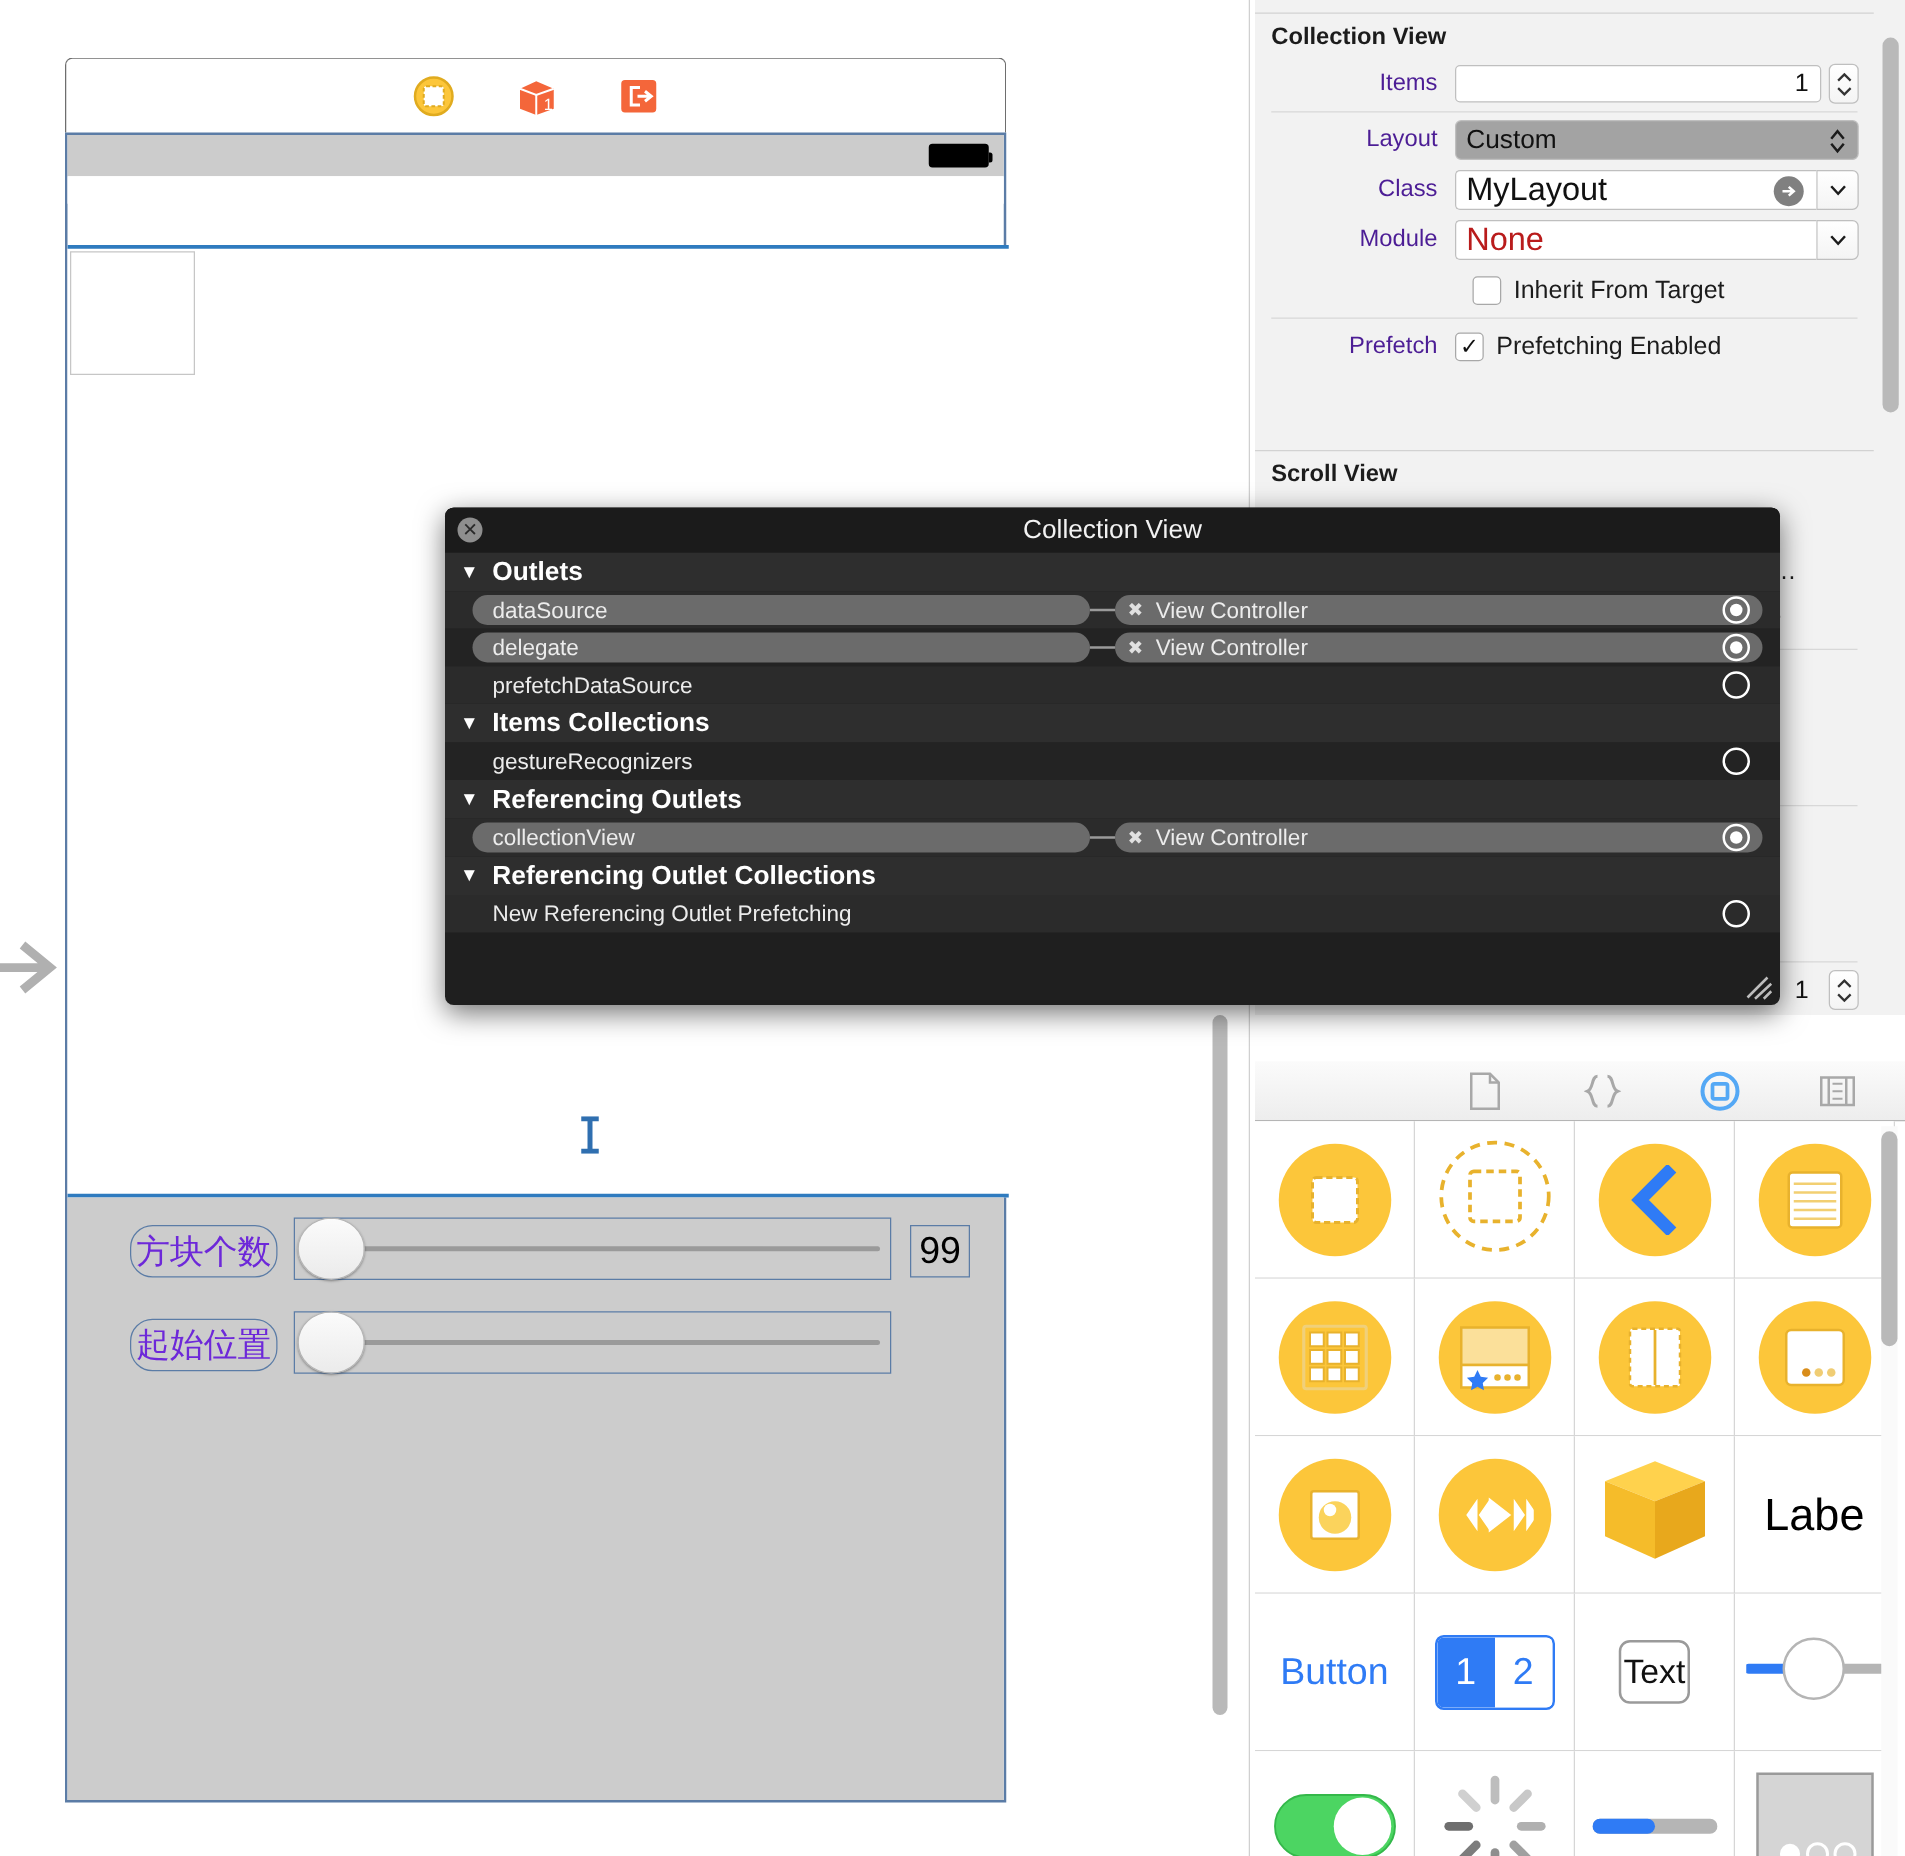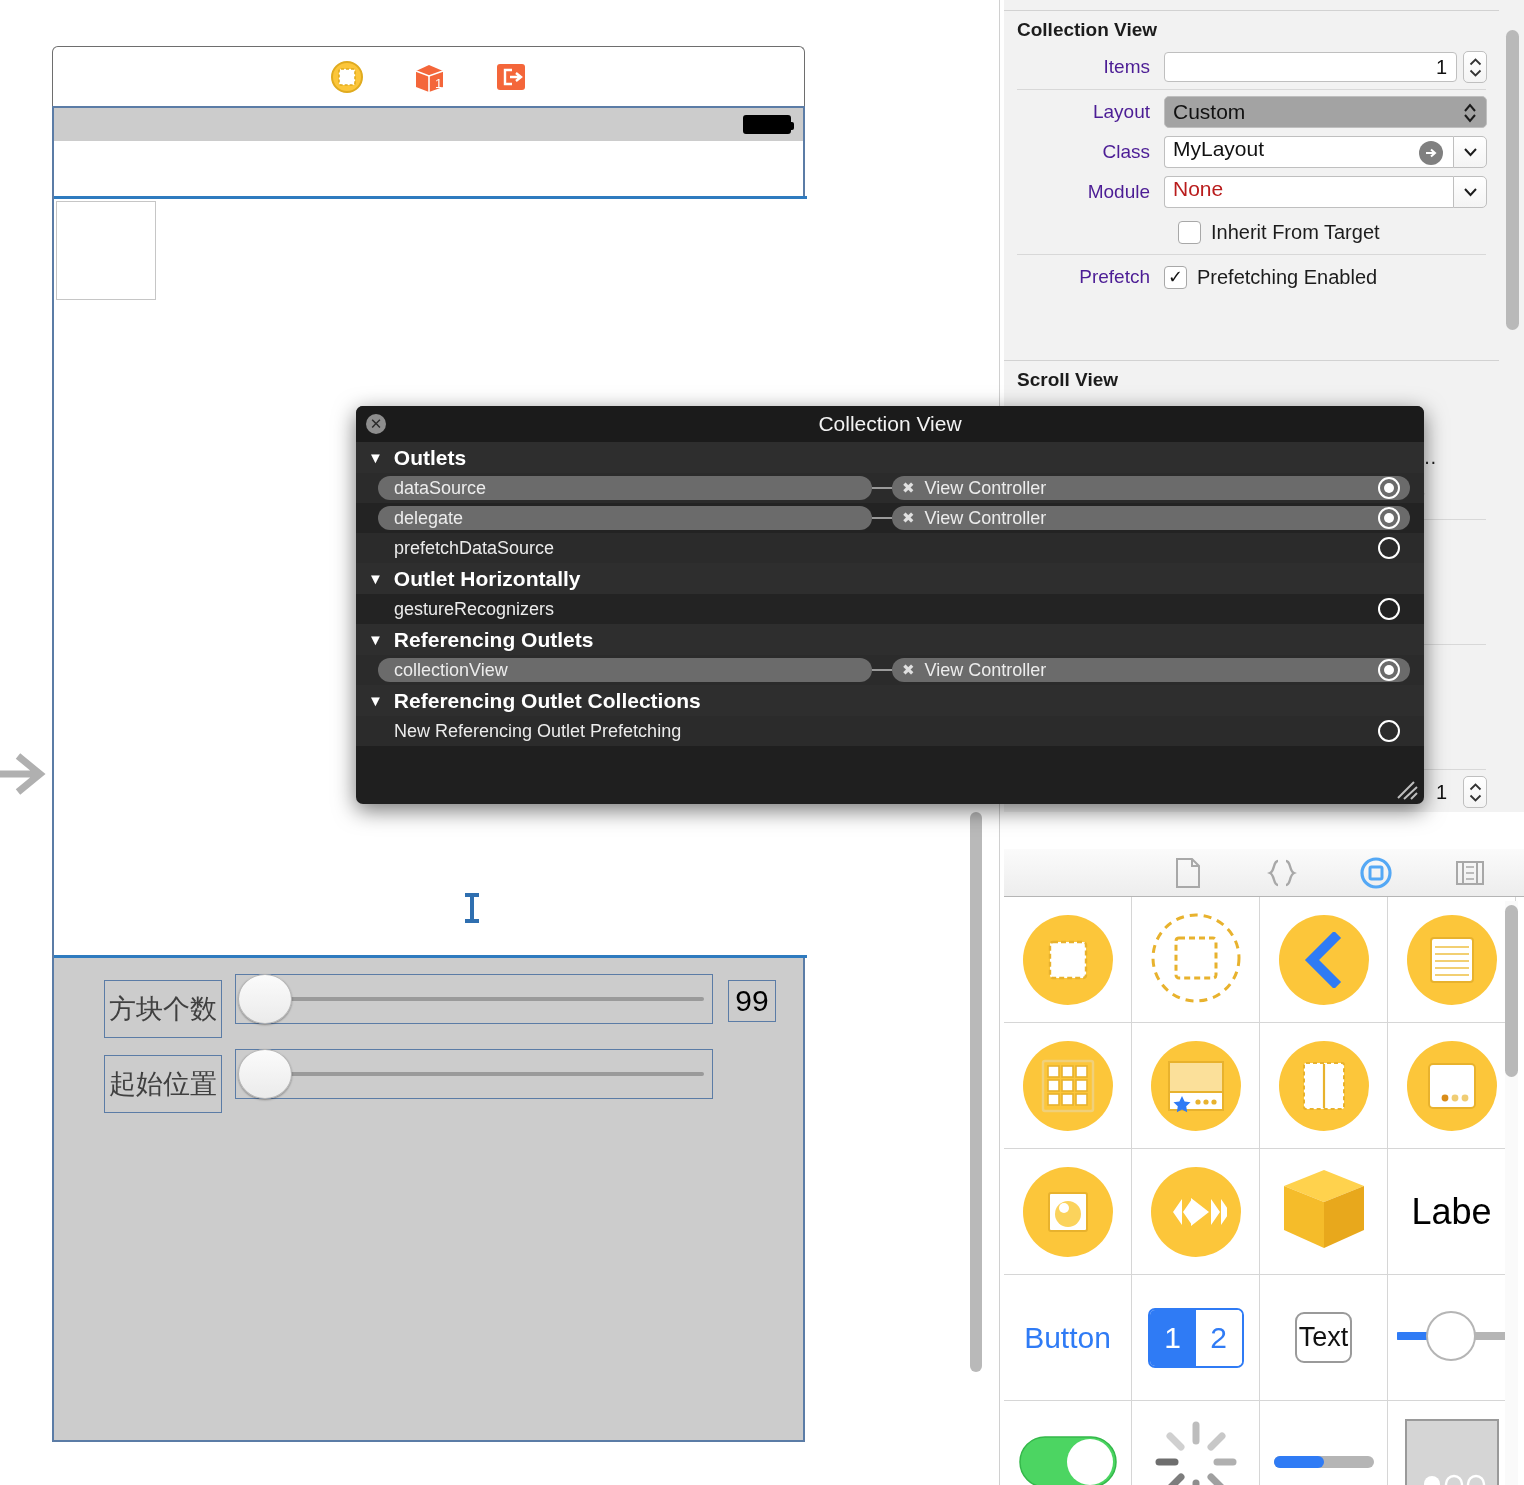--- a/index.html
+++ b/index.html
@@ -65,25 +65,26 @@
   #cv-cell {
     position: absolute; left: 2px; top: 2px; width: 100px; height: 99px;
     border: 1px solid #c6c6c6; background: #ffffff;
   }
   #controls-panel {
     position: absolute; left: 0; top: 850px; width: 749px; height: 482px;
     background: #cccccc;
   }
   .sel-box { border: 1.5px solid #5b7ca6; }
   .cjk-label {
-    position: absolute; height: 58px; width: 118px;
+    position: absolute; height: 42px; width: 118px;
     display: flex; align-items: center; justify-content: center;
     font-family: "DejaVu Sans", sans-serif;
-    font-size: 27px; color: #404040;
+    font-size: 27px; color: #6d28d9;
     background: #cccccc;
+    border-radius: 18px;
   }
   .slider-box {
     position: absolute; height: 50px; background: transparent;
   }
   .slider-track {
     position: absolute; left: 30px; right: 8px; top: 50%;
     height: 4px; margin-top: -2px; background: #9a9a9a; border-radius: 2px;
   }
   .slider-knob {
     position: absolute; left: 2px; top: 50%; margin-top: -25px;
@@ -152,22 +153,22 @@
   .popup {
     flex: 1; height: 32px; background: #a3a3a3;
     border: 1px solid #bfbfbf; border-radius: 5px;
     display: flex; align-items: center; padding: 0 8px;
     font-size: 21px; color: #111; position: relative;
   }
   .popup .chev-updown { position: absolute; right: 9px; top: 5px; }
   .combofield {
     flex: 1; height: 32px; background: #fff;
     border: 1px solid #bfbfbf; border-radius: 4px 0 0 4px;
-    display: flex; align-items: flex-start; padding: 0 8px;
-    font-size: 21px; color: #111; position: relative; border-right: none;
+    display: flex; align-items: flex-end; padding: 0 8px;
+    font-size: 26px; color: #111; position: relative; border-right: none;
   }
   .combofield.placeholder { color: #b91c1c; }
   .combo-arrowbtn {
     width: 34px; height: 32px; flex: none;
     background: linear-gradient(#ffffff,#f4f4f4);
     border: 1px solid #bfbfbf; border-radius: 0 5px 5px 0;
     display: flex; align-items: center; justify-content: center;
   }
   .jump-circle {
     position: absolute; right: 10px; top: 4px;
@@ -541,21 +542,21 @@
         <span class="socket filled"></span>
       </div>
     </div>
     <div class="hud-row">
       <div class="hud-left">prefetchDataSource</div>
       <span class="socket-standalone"></span>
     </div>
 
     <div class="hud-group">
       <span class="tri">▼</span>
-      <span>Outlet Horizontally</span>
+      <span>Items Collections</span>
     </div>
     <div class="hud-row alt">
       <div class="hud-left">gestureRecognizers</div>
       <span class="socket-standalone"></span>
     </div>
 
     <div class="hud-group">
       <span class="tri">▼</span>
       <span>Referencing Outlets</span>
     </div>

